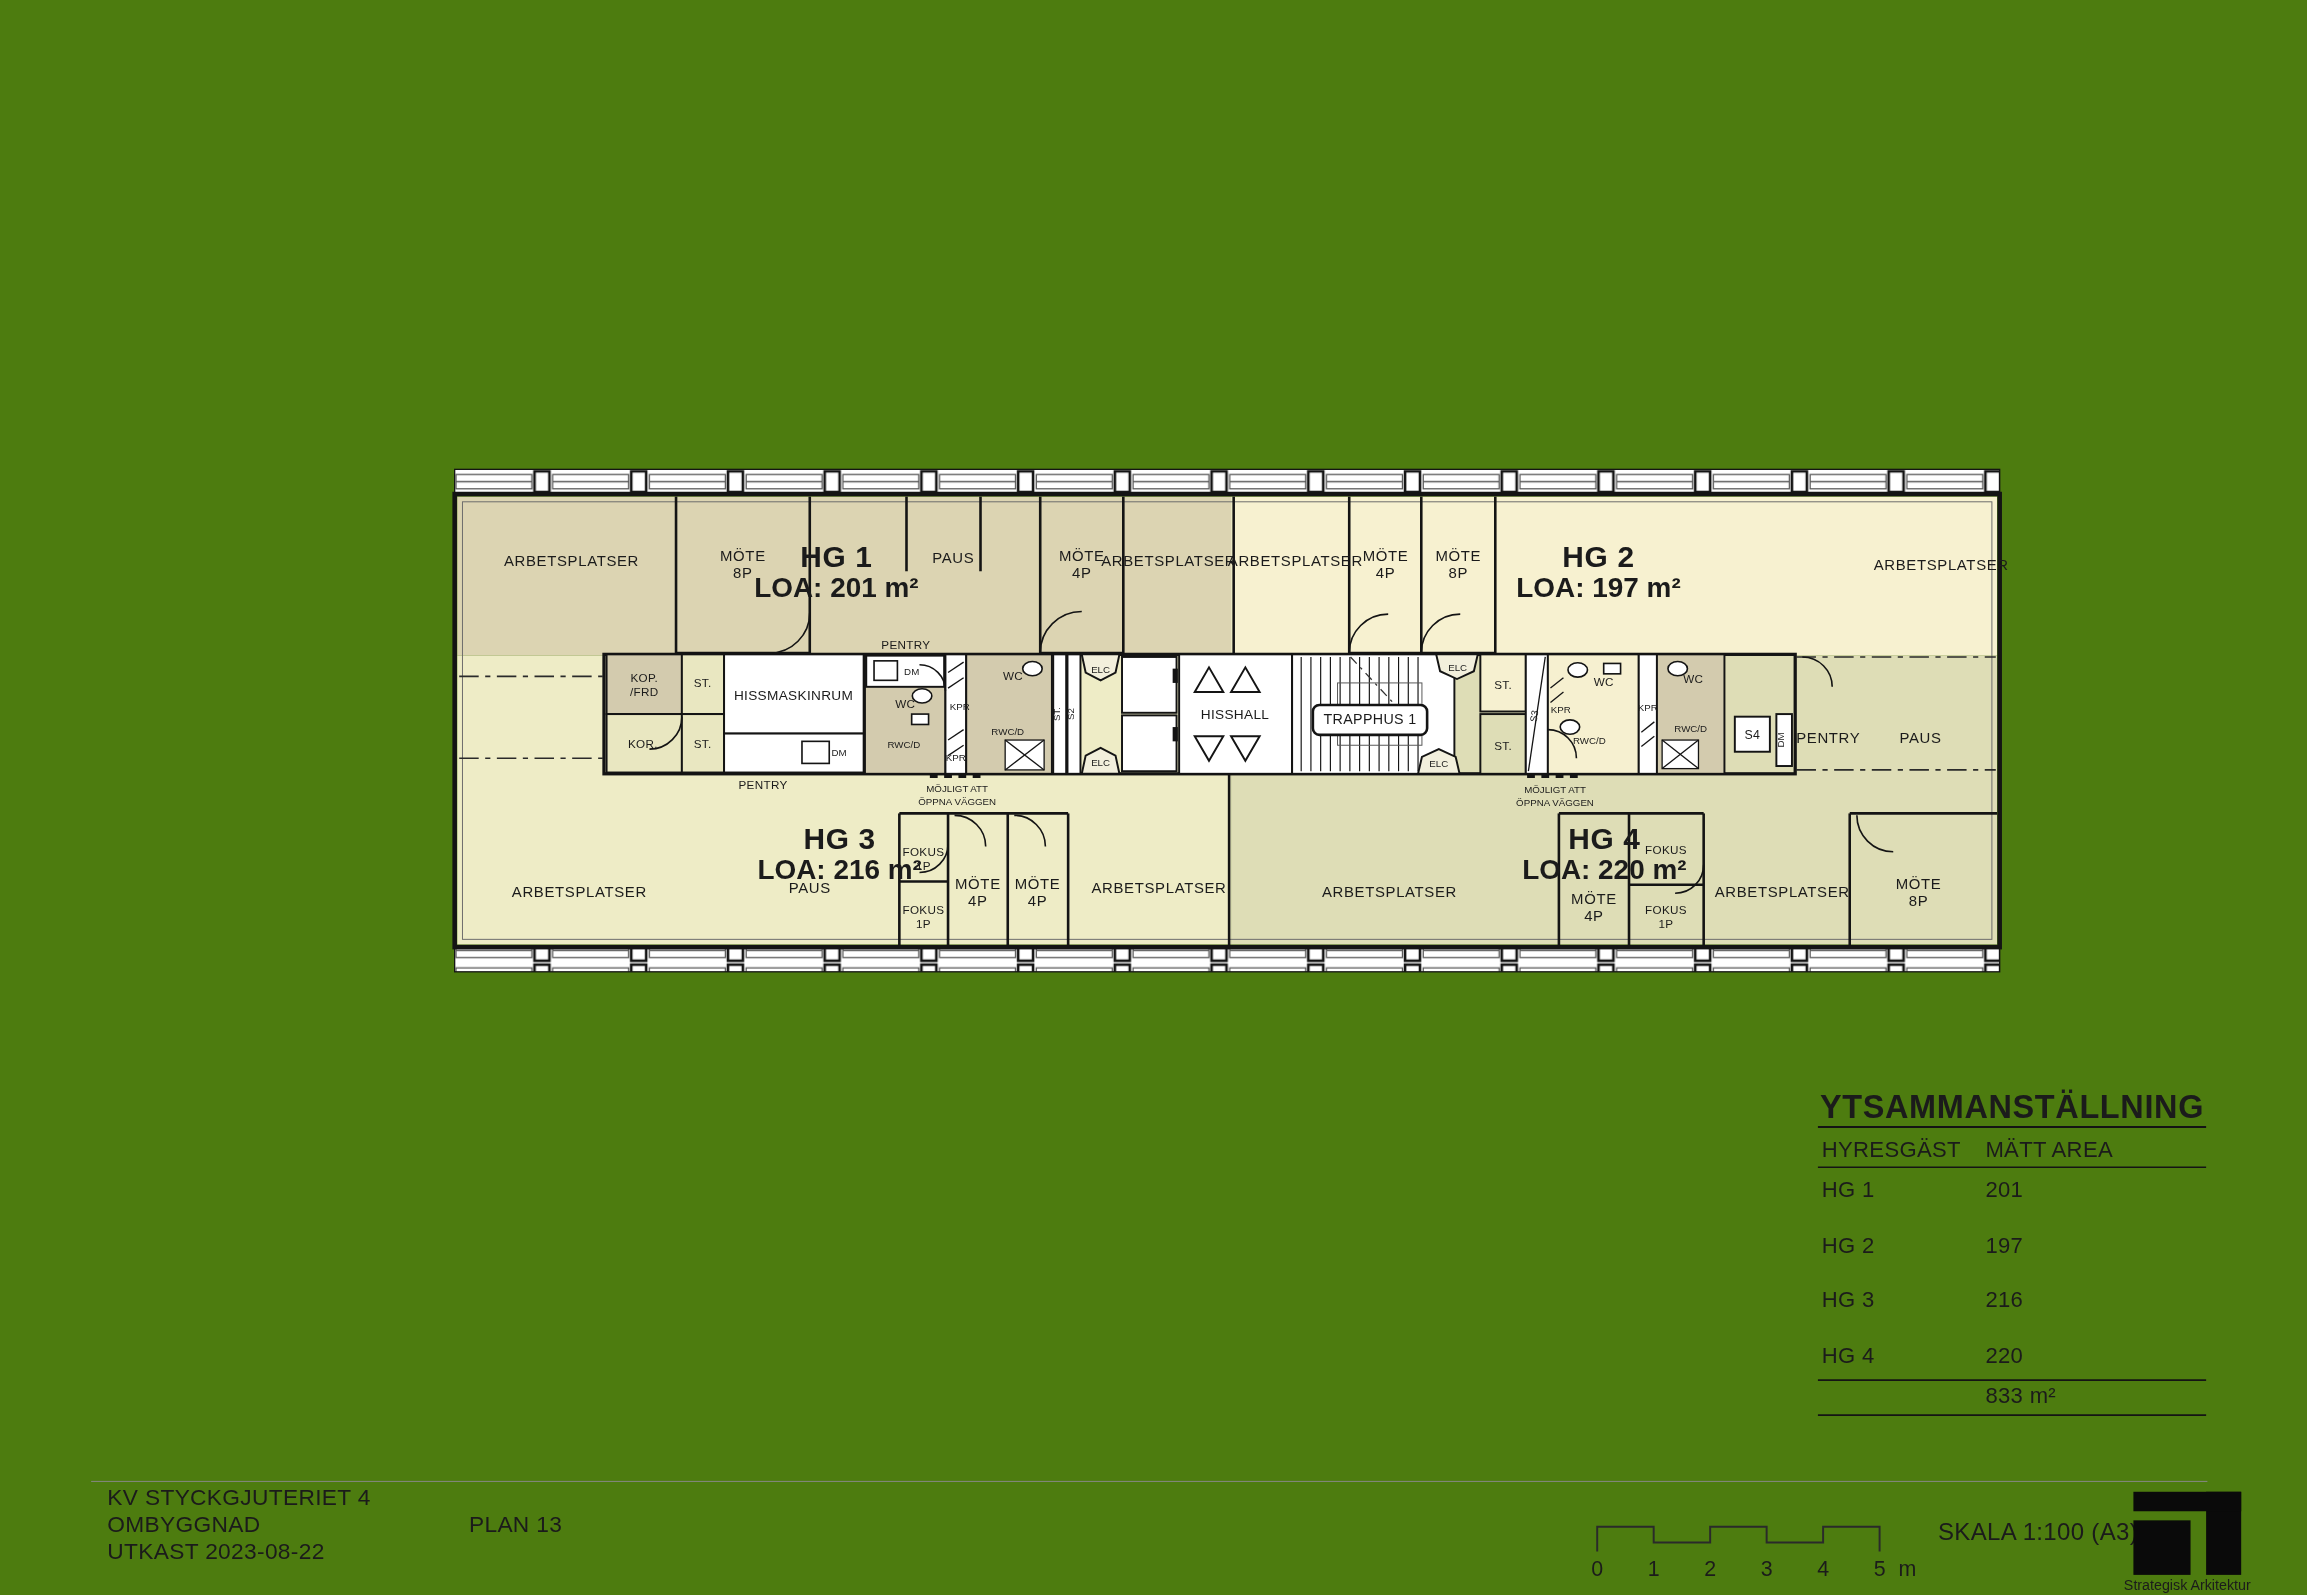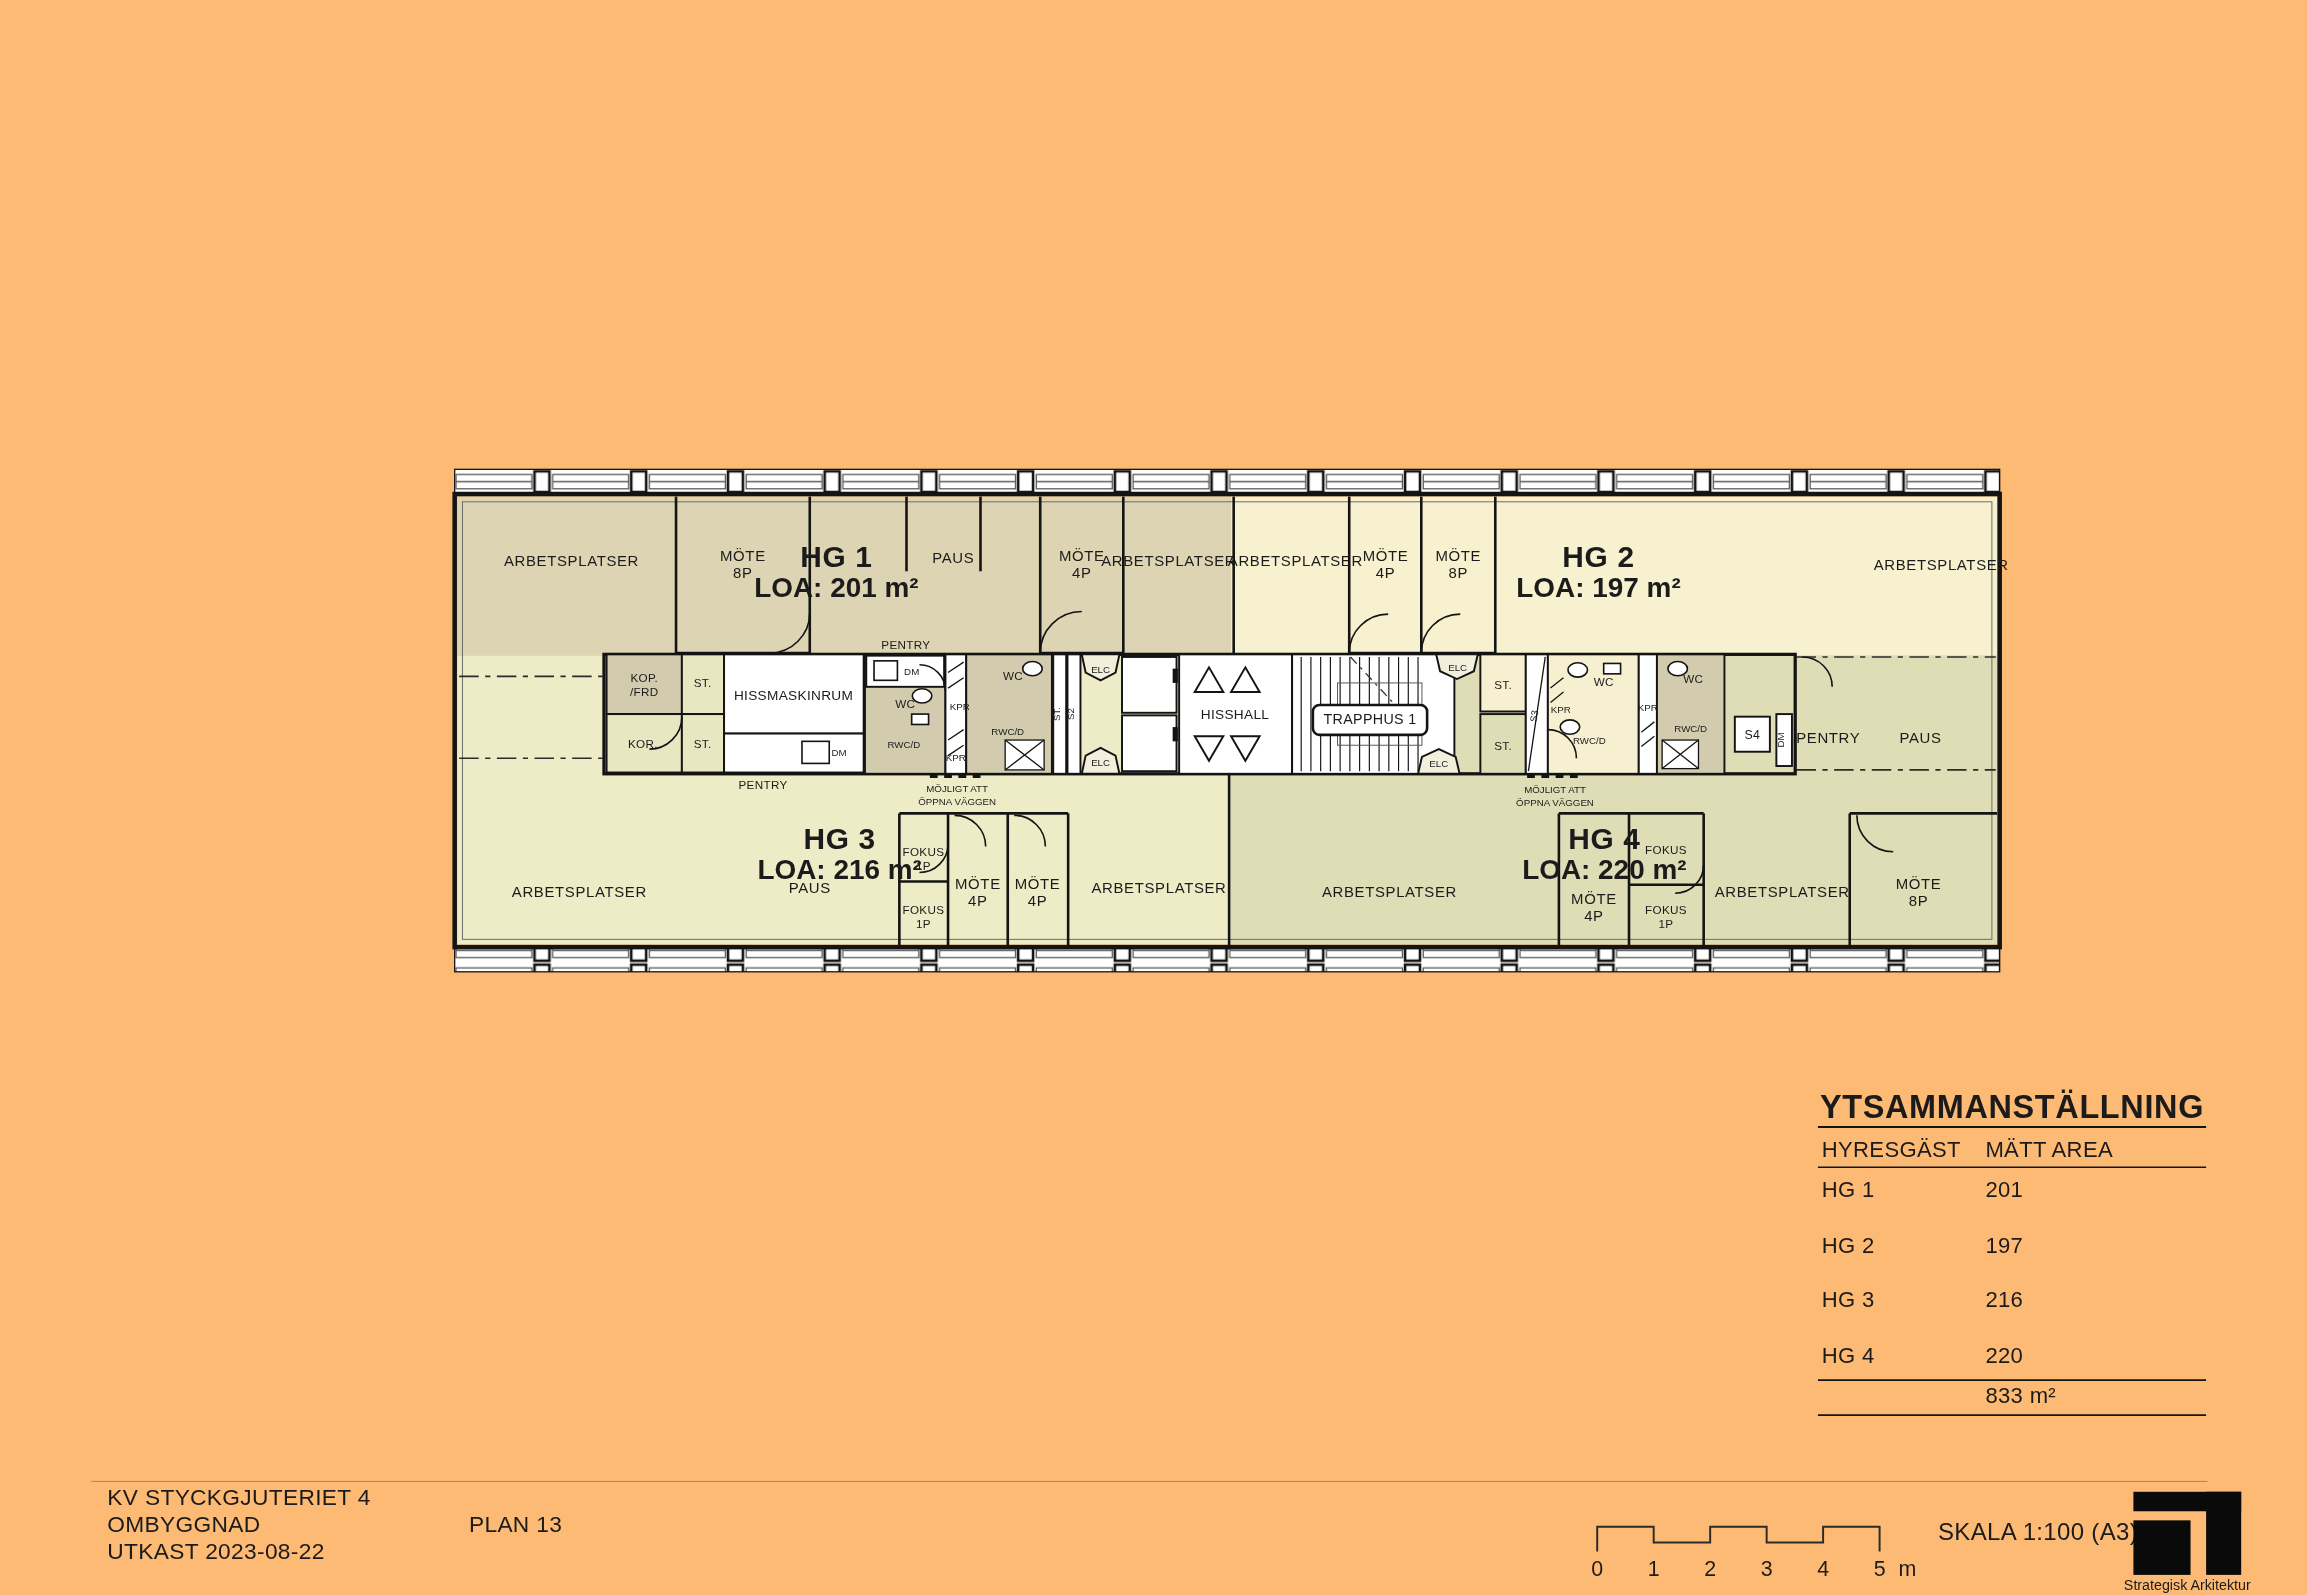--- a/index.html
+++ b/index.html
@@ -1,16 +1,16 @@
 <!DOCTYPE html>
 <html style="font-size:10.4px"><head>
 <meta charset="utf-8">
 <style>
   html,body{margin:0;padding:0;background:#ffffff;}
-  .sheet{position:relative;width:2307px;height:1595px;background:#fdba74;overflow:hidden;
+  .sheet{position:relative;width:2307px;height:1595px;background:#4d7c0f;overflow:hidden;
          font-family:"Liberation Sans",sans-serif;}
   svg text{font-family:"Liberation Sans",sans-serif;fill:#1b1b1b;}
   .r   {font-size:23px;text-anchor:middle;letter-spacing:1px;}
   .c   {font-size:18px;text-anchor:middle;letter-spacing:.5px;}
   .m   {font-size:15px;text-anchor:middle;}
   .hg  {font-size:46px;text-anchor:middle;font-weight:600;letter-spacing:1px;}
   .loa {font-size:43px;text-anchor:middle;font-weight:600;}
   .ttl {font-size:50px;font-weight:600;text-anchor:middle;letter-spacing:1px;}
   .tb  {font-size:34px;letter-spacing:.5px;}
   .ft  {font-size:35px;letter-spacing:.5px;}

